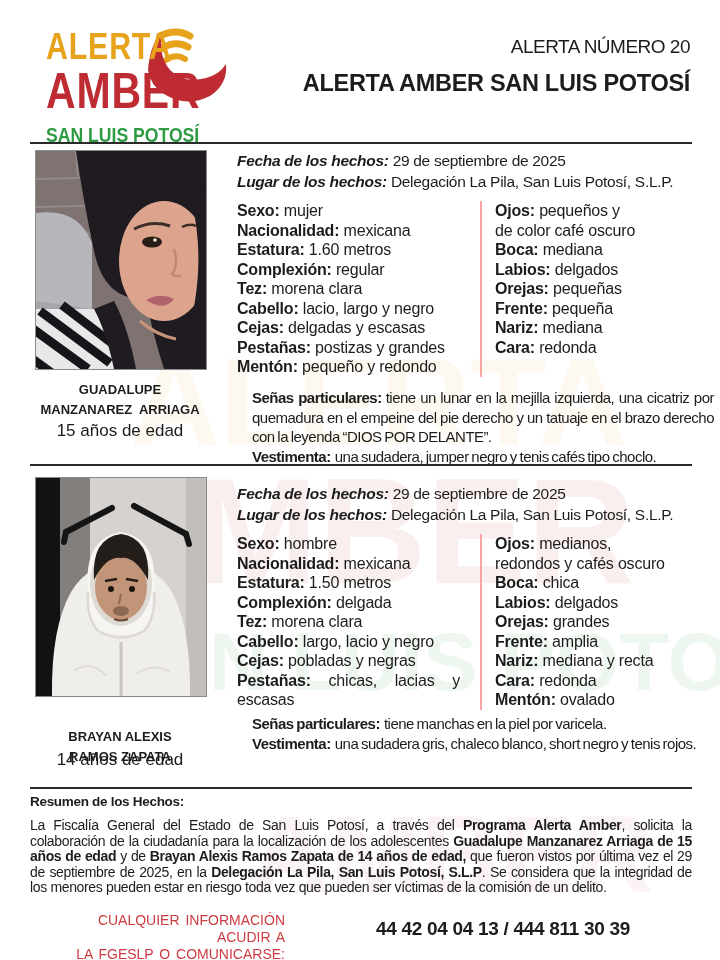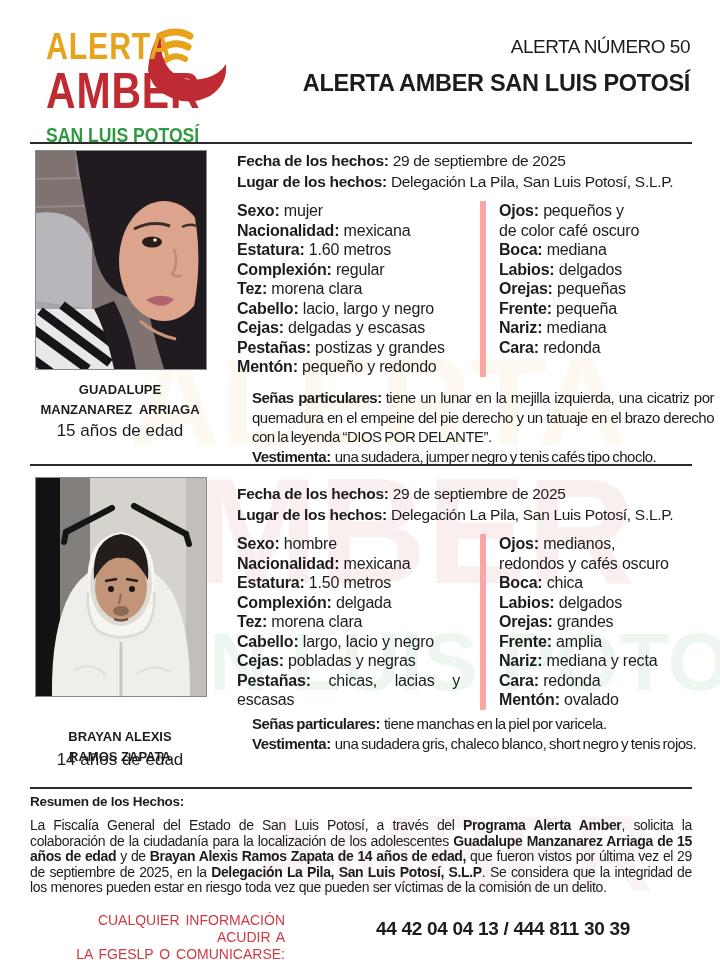--- a/index.html
+++ b/index.html
@@ -32,24 +32,24 @@
          font-size:13px;line-height:20px;white-space:pre-wrap;z-index:1;}
   .pname-1{top:380px;}
   .pname-2{top:727px;}
   .page-age{position:absolute;left:12px;width:216px;text-align:center;font-size:17px;z-index:1;}
   .age-1{top:421px;}
   .age-2{top:750px;text-align:center;}
   .details{position:absolute;left:237px;width:456px;z-index:1;}
   .details-1{top:150px;}
   .details-2{top:483px;}
   .fact-line{font-size:15.5px;line-height:21px;letter-spacing:-.3px;}
-  .fact-line b{letter-spacing:-.3px;}
+  .fact-line b{letter-spacing:-.3px;font-style:italic;}
   .cols{display:flex;margin-top:9px;}
   .col-left{width:243px;padding-right:20px;box-sizing:border-box;text-align:justify;}
-  .col-right{width:205px;padding-left:13px;border-left:6px solid #fca5a5;box-sizing:border-box;}
+  .col-right{width:205px;padding-left:13px;border-left:2px solid #fca5a5;box-sizing:border-box;}
   .attr-row{font-size:16px;line-height:19.5px;letter-spacing:-.2px;white-space:pre-line;}
   .notes{position:absolute;left:252px;width:462px;z-index:1;}
   .notes-1{top:388px;}
   .notes-2{top:714px;}
   .note-p{font-size:15px;line-height:19.5px;letter-spacing:-.5px;word-spacing:-1px;text-align:justify;}
   .lbl{font-weight:bold;margin-right:4px;}
   
   .resumen{position:absolute;left:30px;top:794px;width:662px;z-index:1;}
   .resumen-heading{font-size:13.5px;font-weight:bold;letter-spacing:-.3px;}
   .resumen-body{font-size:14px;line-height:15.6px;letter-spacing:-.35px;text-align:justify;margin-top:9px;}
@@ -73,21 +73,21 @@
     <svg class="horn" width="105" height="92" viewBox="0 0 105 92">
       <path d="M14,10 Q30,2 44,10" stroke="#e8a31d" stroke-width="7" fill="none" stroke-linecap="round"></path>
       <path d="M16,22 Q30,14 42,21" stroke="#e8a31d" stroke-width="7" fill="none" stroke-linecap="round"></path>
       <path d="M20,34 Q30,27 39,33" stroke="#e8a31d" stroke-width="6" fill="none" stroke-linecap="round"></path>
       <path d="M2,44 Q4,18 16,6 Q12,30 24,44 Q38,58 60,52 Q74,48 80,38 Q82,58 64,70 Q40,82 18,68 Q4,59 2,44 Z" fill="#be2b33"></path>
     </svg>
     <div class="logo-alerta">ALERTA</div>
     <div class="logo-amber">AMBER</div>
     <div class="logo-slp">SAN LUIS POTOSÍ</div>
   </div>
-  <div class="alert-number">ALERTA NÚMERO 50</div>
+  <div class="alert-number">ALERTA NÚMERO 20</div>
   <div class="main-title">ALERTA AMBER SAN LUIS POTOSÍ</div>
   <div class="rule rule-1"></div>
 
   <div class="photo photo-1">
     <svg width="170" height="218" viewBox="0 0 170 218">
       <rect width="170" height="218" fill="#7e7370"></rect>
       <g stroke="#94898a" stroke-width="2">
         <line x1="0" y1="28" x2="170" y2="24"></line>
           <line x1="0" y1="56" x2="170" y2="52"></line>
         <line x1="0" y1="84" x2="80" y2="82"></line>

